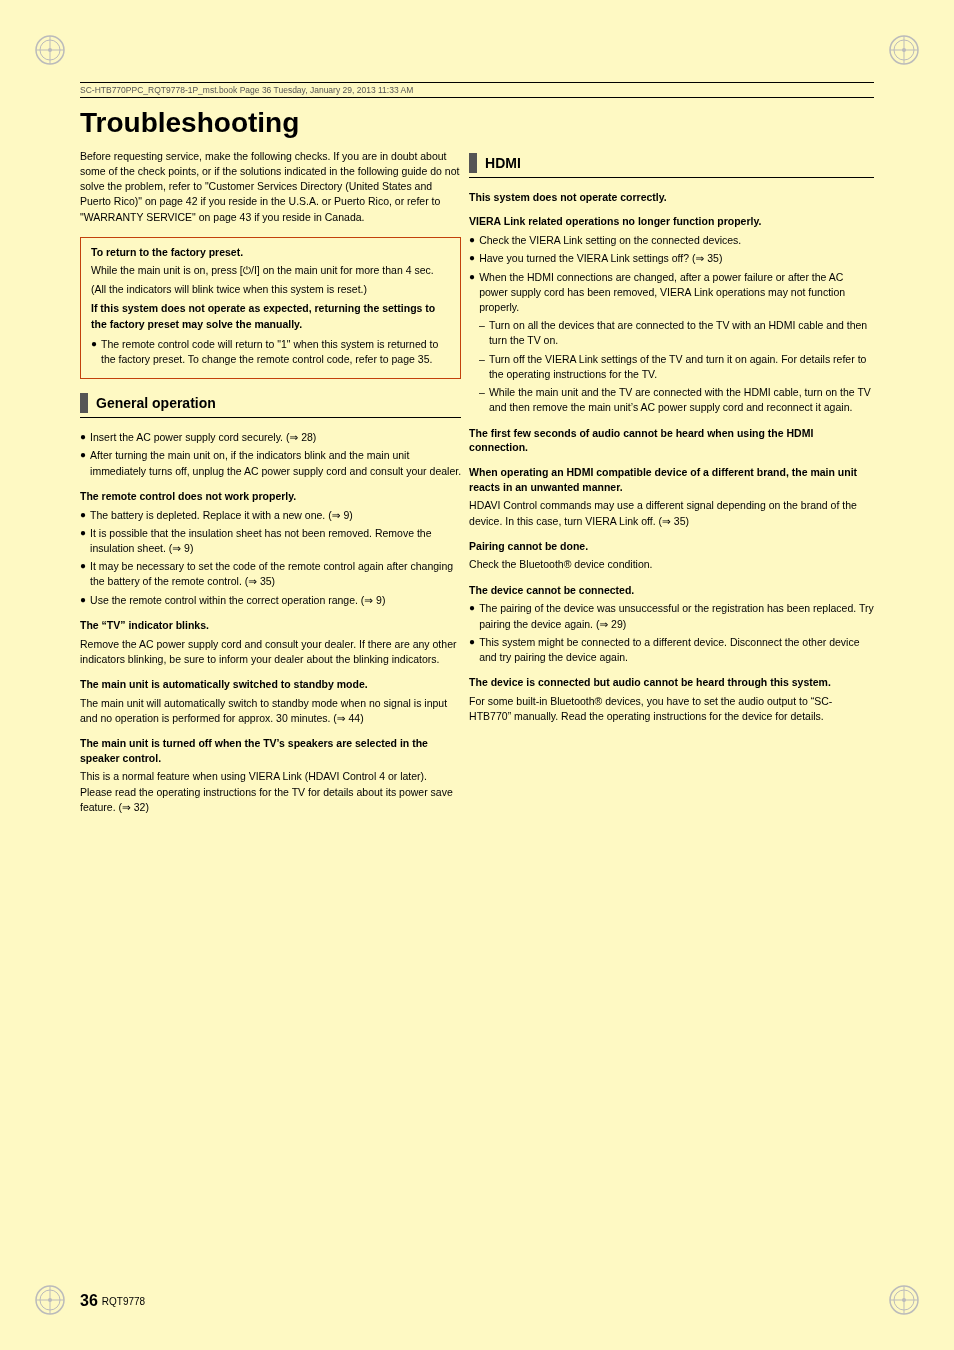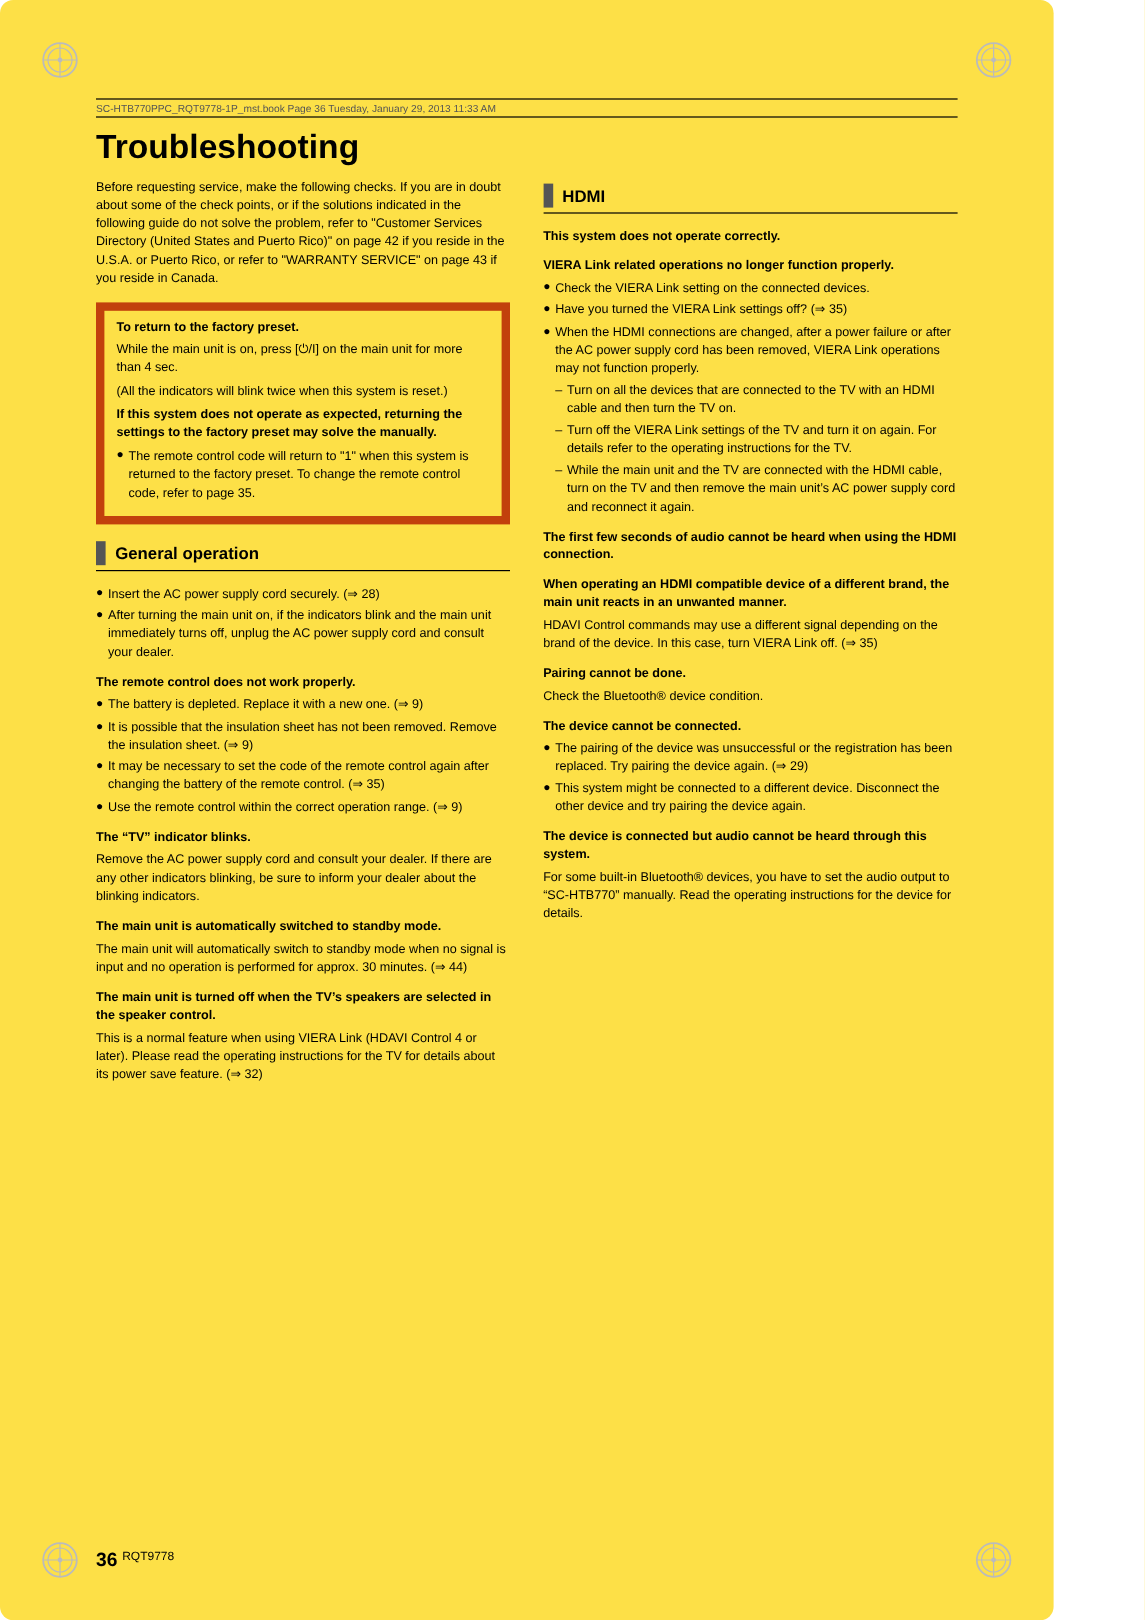--- a/index.html
+++ b/index.html
@@ -7,26 +7,25 @@
       width: 954px;
       min-height: 1350px;
       background: #fff;
       font-family: 'Times New Roman', Times, serif;
       font-size: 11px;
       color: #000;
       position: relative;
     }
 
     .page-outer {
-      width: 878px;
+      width: 954px;
       min-height: 1350px;
-      background: #fde047;
+      background: #fef9c3;
       position: relative;
       padding: 0;
-      border-radius: 11px;
     }
 
     
     .corner {
       position: absolute;
       width: 40px;
       height: 40px;
     }
     .corner svg { width: 40px; height: 40px; }
     .corner-tl { top: 30px; left: 30px; }
@@ -62,21 +61,21 @@
       font-size: 28px;
       font-weight: bold;
       font-family: Arial, sans-serif;
       margin-bottom: 10px;
       line-height: 1.1;
     }
 
     
     .columns {
       display: flex;
-      gap: 28px;
+      gap: 8px;
     }
 
     .col-left {
       width: 48%;
       flex-shrink: 0;
     }
 
     .col-right {
       flex: 1;
     }
@@ -84,21 +83,21 @@
     
     .intro-text {
       font-size: 10.5px;
       line-height: 1.45;
       margin-bottom: 12px;
       font-family: Arial, sans-serif;
     }
 
     
     .factory-box {
-      border: 7px solid #c2410c;
+      border: 1px solid #c2410c;
       padding: 8px 10px;
       margin-bottom: 14px;
     }
 
     .factory-box-title {
       font-weight: bold;
       font-size: 10.5px;
       margin-bottom: 5px;
       font-family: Arial, sans-serif;
     }
@@ -169,21 +168,21 @@
       font-family: Arial, sans-serif;
     }
 
     
     .page-footer {
       position: absolute;
       bottom: 40px;
       left: 80px;
       right: 80px;
       display: flex;
-      align-items: flex-start;
+      align-items: center;
     }
 
     .page-number {
       font-size: 16px;
       font-weight: bold;
       font-family: Arial, sans-serif;
     }
 
     .model-number {
       font-size: 10px;

